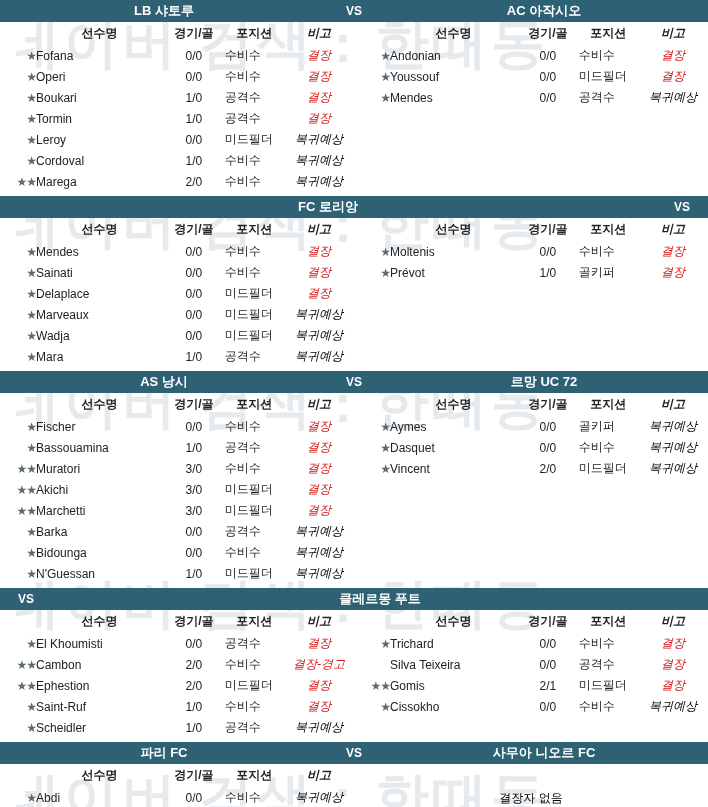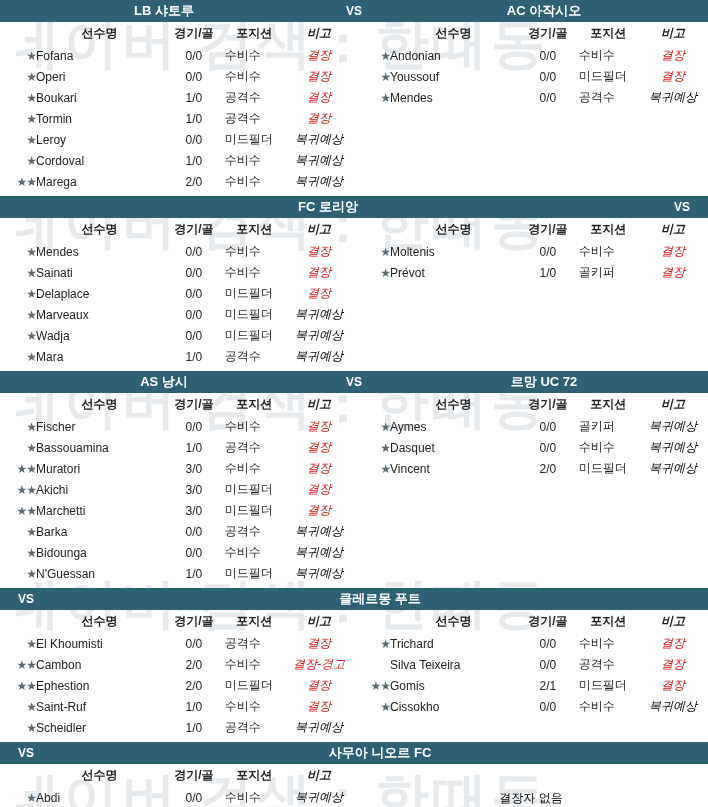--- a/index.html
+++ b/index.html
@@ -505,20 +505,21 @@
                 <td class="c-note note-ret">복귀예상</td>
               </tr>
             </tbody>
           </table>
         </div>
       </div>
       <div class="spacer"></div>
     </div>
     <div class="match">
       <div class="match-header">
+        <div class="team">파리 FC</div>
         <div class="vs">VS</div>
         <div class="team">사무아 니오르 FC</div>
       </div>
       <div class="match-body">
         <div class="side left">
           <table class="roster">
             <tbody>
               <tr>
                 <th class="c-star"></th>
                 <th class="c-name th-name">선수명</th>

